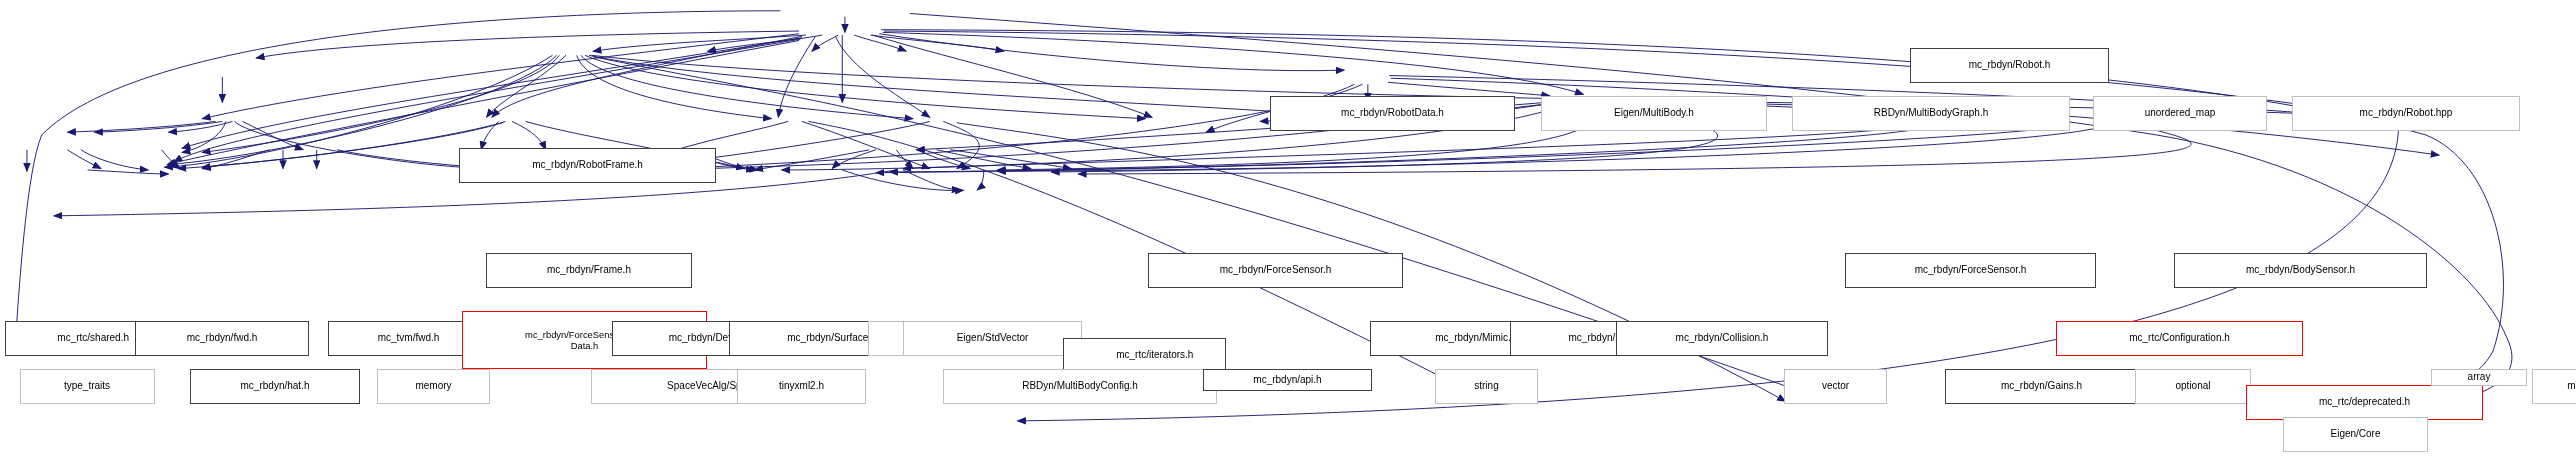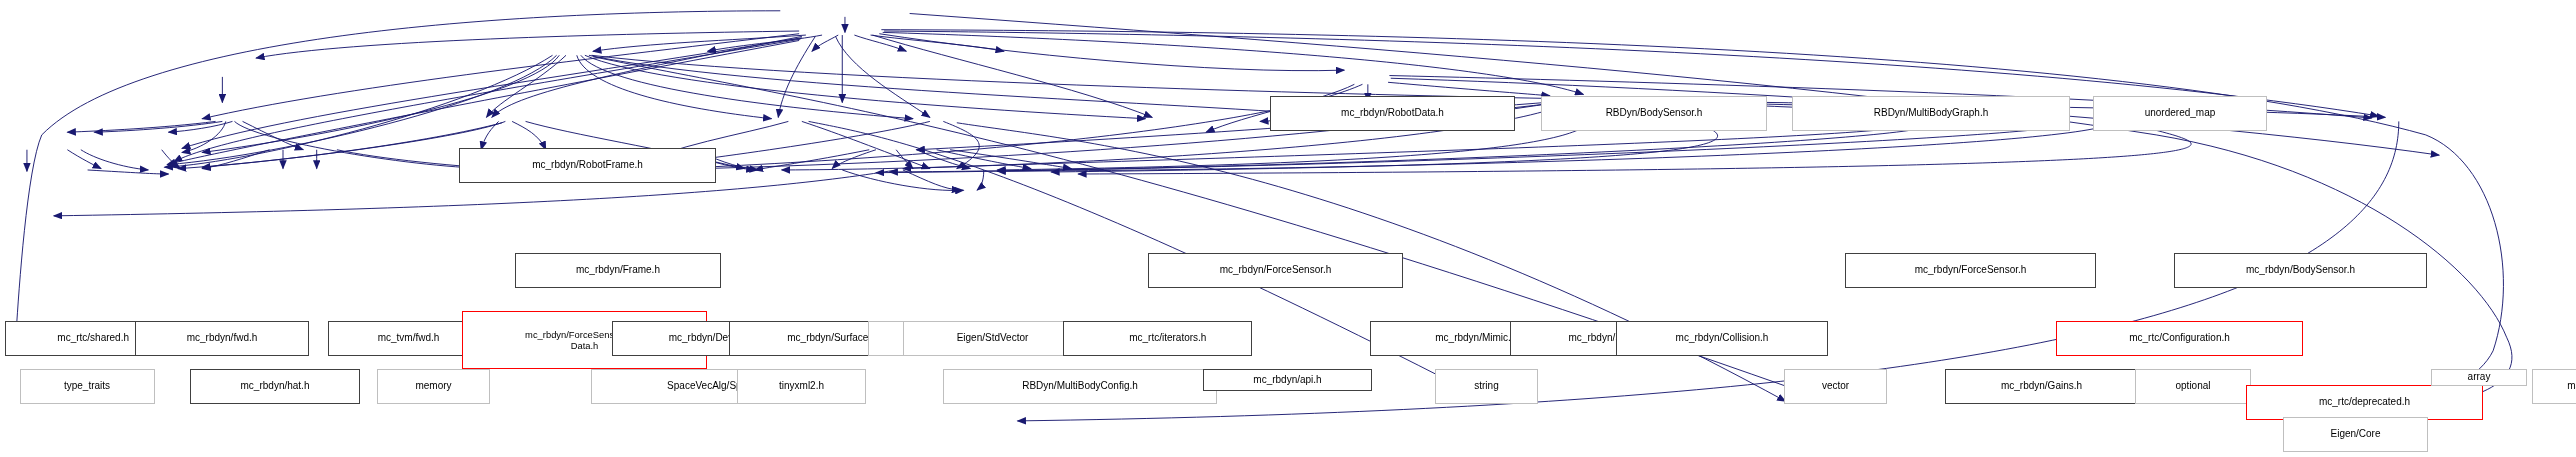--- a/index.html
+++ b/index.html
@@ -174,39 +174,41 @@
       <path d="M1360,222 C1390,235 1420,245 1440,250"></path>
       <path d="M1390,222 C1450,235 1500,245 1530,250"></path>
       <path d="M1410,222 C1500,235 1560,245 1590,250"></path>
       <path d="M1290,222 C1200,240 1140,248 1120,252"></path>
       <path d="M1250,252 C1300,270 1380,285 1430,282"></path>
       <path d="M1340,252 C1380,270 1400,280 1425,282"></path>
       <path d="M1460,252 C1460,270 1455,278 1450,282"></path>
       <path d="M1330,252 C1100,290 700,310 80,320"></path>
     </g>
   </svg>
+    <div class="node strong" style="left: 1910px; top: 48px; width: 199px; height: 35px;">mc_rbdyn/Robot.h</div>
     <div class="node strong" style="left: 1270px; top: 96px; width: 245px; height: 35px;">mc_rbdyn/RobotData.h</div>
-    <div class="node " style="left: 1541px; top: 96px; width: 226px; height: 35px;">RBDyn/BodySensor.h</div>
+    <div class="node " style="left: 1541px; top: 96px; width: 226px; height: 35px;">Eigen/MultiBody.h</div>
     <div class="node " style="left: 1792px; top: 96px; width: 278px; height: 35px;">RBDyn/MultiBodyGraph.h</div>
     <div class="node " style="left: 2093px; top: 96px; width: 174px; height: 35px;">unordered_map</div>
+    <div class="node " style="left: 2292px; top: 96px; width: 228px; height: 35px;">mc_rbdyn/Robot.hpp</div>
     <div class="node strong" style="left: 459px; top: 148px; width: 257px; height: 35px;">mc_rbdyn/RobotFrame.h</div>
-    <div class="node strong" style="left: 486px; top: 253px; width: 206px; height: 35px; margin-left: 29px;">mc_rbdyn/Frame.h</div>
+    <div class="node strong" style="left: 486px; top: 253px; width: 206px; height: 35px;">mc_rbdyn/Frame.h</div>
     <div class="node strong" style="left: 1148px; top: 253px; width: 255px; height: 35px;">mc_rbdyn/ForceSensor.h</div>
     <div class="node strong" style="left: 1845px; top: 253px; width: 251px; height: 35px;">mc_rbdyn/ForceSensor.h</div>
     <div class="node strong" style="left: 2174px; top: 253px; width: 253px; height: 35px;">mc_rbdyn/BodySensor.h</div>
     <div class="node strong" style="left: 4.7px; top: 321px; width: 177px; height: 35px;">mc_rtc/shared.h</div>
     <div class="node strong" style="left: 135px; top: 321px; width: 174px; height: 35px;">mc_rbdyn/fwd.h</div>
     <div class="node strong" style="left: 328px; top: 321px; width: 161px; height: 35px;">mc_tvm/fwd.h</div>
     <div class="node red twoline" style="left: 462px; top: 311px; width: 245px; height: 58px; font-size: 9.4px;">mc_rbdyn/ForceSensorCalib
 Data.h</div>
     <div class="node strong" style="left: 612px; top: 321px; width: 199px; height: 35px;">mc_rbdyn/Device.h</div>
     <div class="node strong" style="left: 729px; top: 321px; width: 206px; height: 35px;">mc_rbdyn/Surface.h</div>
     <div class="node " style="left: 868px; top: 321px; width: 100px; height: 35px;">limits</div>
     <div class="node " style="left: 903px; top: 321px; width: 179px; height: 35px;">Eigen/StdVector</div>
-    <div class="node strong" style="left: 1063px; top: 321px; width: 189px; height: 35px; padding-left: 24px;">mc_rtc/iterators.h</div>
+    <div class="node strong" style="left: 1063px; top: 338px; width: 163px; height: 35px; padding-left: 24px;">mc_rtc/iterators.h</div>
     <div class="node strong" style="left: 1370px; top: 321px; width: 199px; height: 35px; padding-left: 16px;">mc_rbdyn/Mimic.h</div>
     <div class="node strong" style="left: 1510px; top: 321px; width: 206px; height: 35px;">mc_rbdyn/Springs.h</div>
     <div class="node strong" style="left: 1616px; top: 321px; width: 212px; height: 35px;">mc_rbdyn/Collision.h</div>
     <div class="node red" style="left: 2056px; top: 321px; width: 247px; height: 35px;">mc_rtc/Configuration.h</div>
     <div class="node " style="left: 19.5px; top: 369px; width: 135px; height: 35px;">type_traits</div>
     <div class="node strong" style="left: 190px; top: 369px; width: 170px; height: 35px;">mc_rbdyn/hat.h</div>
     <div class="node " style="left: 377px; top: 369px; width: 113px; height: 35px;">memory</div>
     <div class="node " style="left: 591px; top: 369px; width: 274px; height: 35px;">SpaceVecAlg/SpaceVecAlg</div>
     <div class="node " style="left: 737px; top: 369px; width: 129px; height: 35px;">tinyxml2.h</div>
     <div class="node " style="left: 943px; top: 369px; width: 274px; height: 35px;">RBDyn/MultiBodyConfig.h</div>

